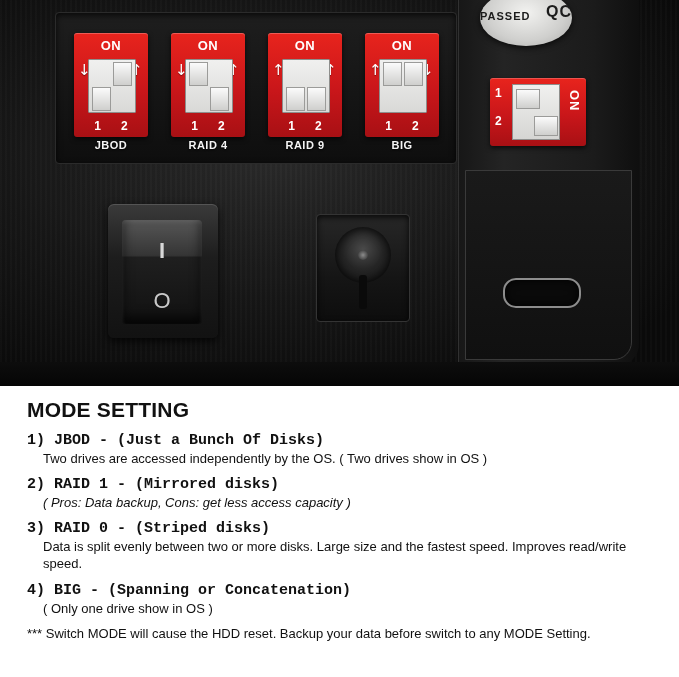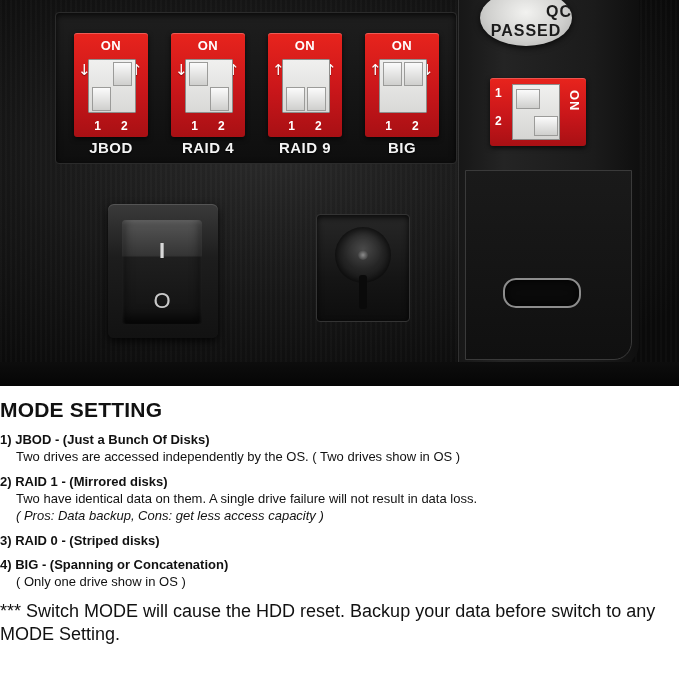--- a/index.html
+++ b/index.html
@@ -115,21 +115,21 @@
     font-size: 12px;
     font-weight: bold;
   }
 
   .mode-name {
     position: absolute;
     top: 126px;
     width: 86px;
     text-align: center;
     color: #f4f4f4;
-    font-size: 15px;
+    font-size: 11px;
     font-weight: bold;
     letter-spacing: 0.5px;
     text-shadow: 0 1px 2px rgba(0,0,0,0.9);
   }
 
   
   .qc {
     position: absolute;
     left: 480px; top: -10px;
     width: 92px; height: 56px;
@@ -141,24 +141,23 @@
     position: absolute;
     left: 0; right: 0; top: 13px;
     text-align: right;
     color: #1b1b1b;
     font-size: 16px;
     font-weight: bold;
     letter-spacing: 1px;
   }
   .qc .qc-t2 {
     position: absolute;
-    left: 0; right: 0; top: 32px;
-    text-align: center;
+    left: 0; right: 0; top: 20px;
     color: #1b1b1b;
-    font-size: 16px;
+    font-size: 11px;
     font-weight: bold;
     letter-spacing: 1px;
   }
 
   
   .dip-side {
     position: absolute;
     left: 490px; top: 78px;
     width: 96px; height: 68px;
     background: linear-gradient(180deg,#e8241d 0%, #c9161a 55%, #a81014 100%);
@@ -295,44 +294,45 @@
   }
 
   
   .label-panel {
     position: absolute;
     left: 0; top: 386px;
     width: 679px;
     height: 291px;
     background: #ffffff;
     color: #111111;
-    padding: 12px 14px 0 0;
+    padding: 12px 14px 0 27px;
     box-sizing: border-box;
   }
   .panel-title {
     font-size: 21px;
     font-weight: bold;
     letter-spacing: 0.2px;
     margin: 0 0 10px 0;
     font-family: "Liberation Sans", sans-serif;
   }
   .mode-block { margin-bottom: 9px; }
   .mode-head {
-    font-size: 13px;
+    font-size: 15px;
     font-weight: bold;
     margin-bottom: 1px;
+    font-family: Liberation Mono, monospace;
   }
   .mode-line {
     font-size: 13px;
     margin-left: 16px;
     line-height: 1.32;
   }
   .mode-line.italic { font-style: italic; }
   .footnote {
-    font-size: 18px;
+    font-size: 13px;
     margin-top: 4px;
     line-height: 1.3;
   }
 </style>
 </head>
 <body>
 
 <div id="page">
 
   <div class="photo">
@@ -444,26 +444,26 @@
   <div class="label-panel">
     <div class="panel-title">MODE SETTING</div>
 
     <div class="mode-block">
       <div class="mode-head">1) JBOD - (Just a Bunch Of Disks)</div>
       <div class="mode-line">Two drives are accessed independently by the OS. ( Two drives show in OS )</div>
     </div>
 
     <div class="mode-block">
       <div class="mode-head">2) RAID 1 - (Mirrored disks)</div>
-      <div class="mode-line">Two have identical data on them. A single drive failure will not result in data loss.</div>
       <div class="mode-line italic">( Pros: Data backup, Cons: get less access capacity )</div>
     </div>
 
     <div class="mode-block">
       <div class="mode-head">3) RAID 0 - (Striped disks)</div>
+      <div class="mode-line">Data is split evenly between two or more disks. Large size and the fastest speed. Improves read/write speed.</div>
     </div>
 
     <div class="mode-block">
       <div class="mode-head">4) BIG - (Spanning or Concatenation)</div>
       <div class="mode-line">( Only one drive show in OS )</div>
     </div>
 
     <div class="footnote">*** Switch MODE will cause the HDD reset. Backup your data before switch to any MODE Setting.</div>
   </div>
 

